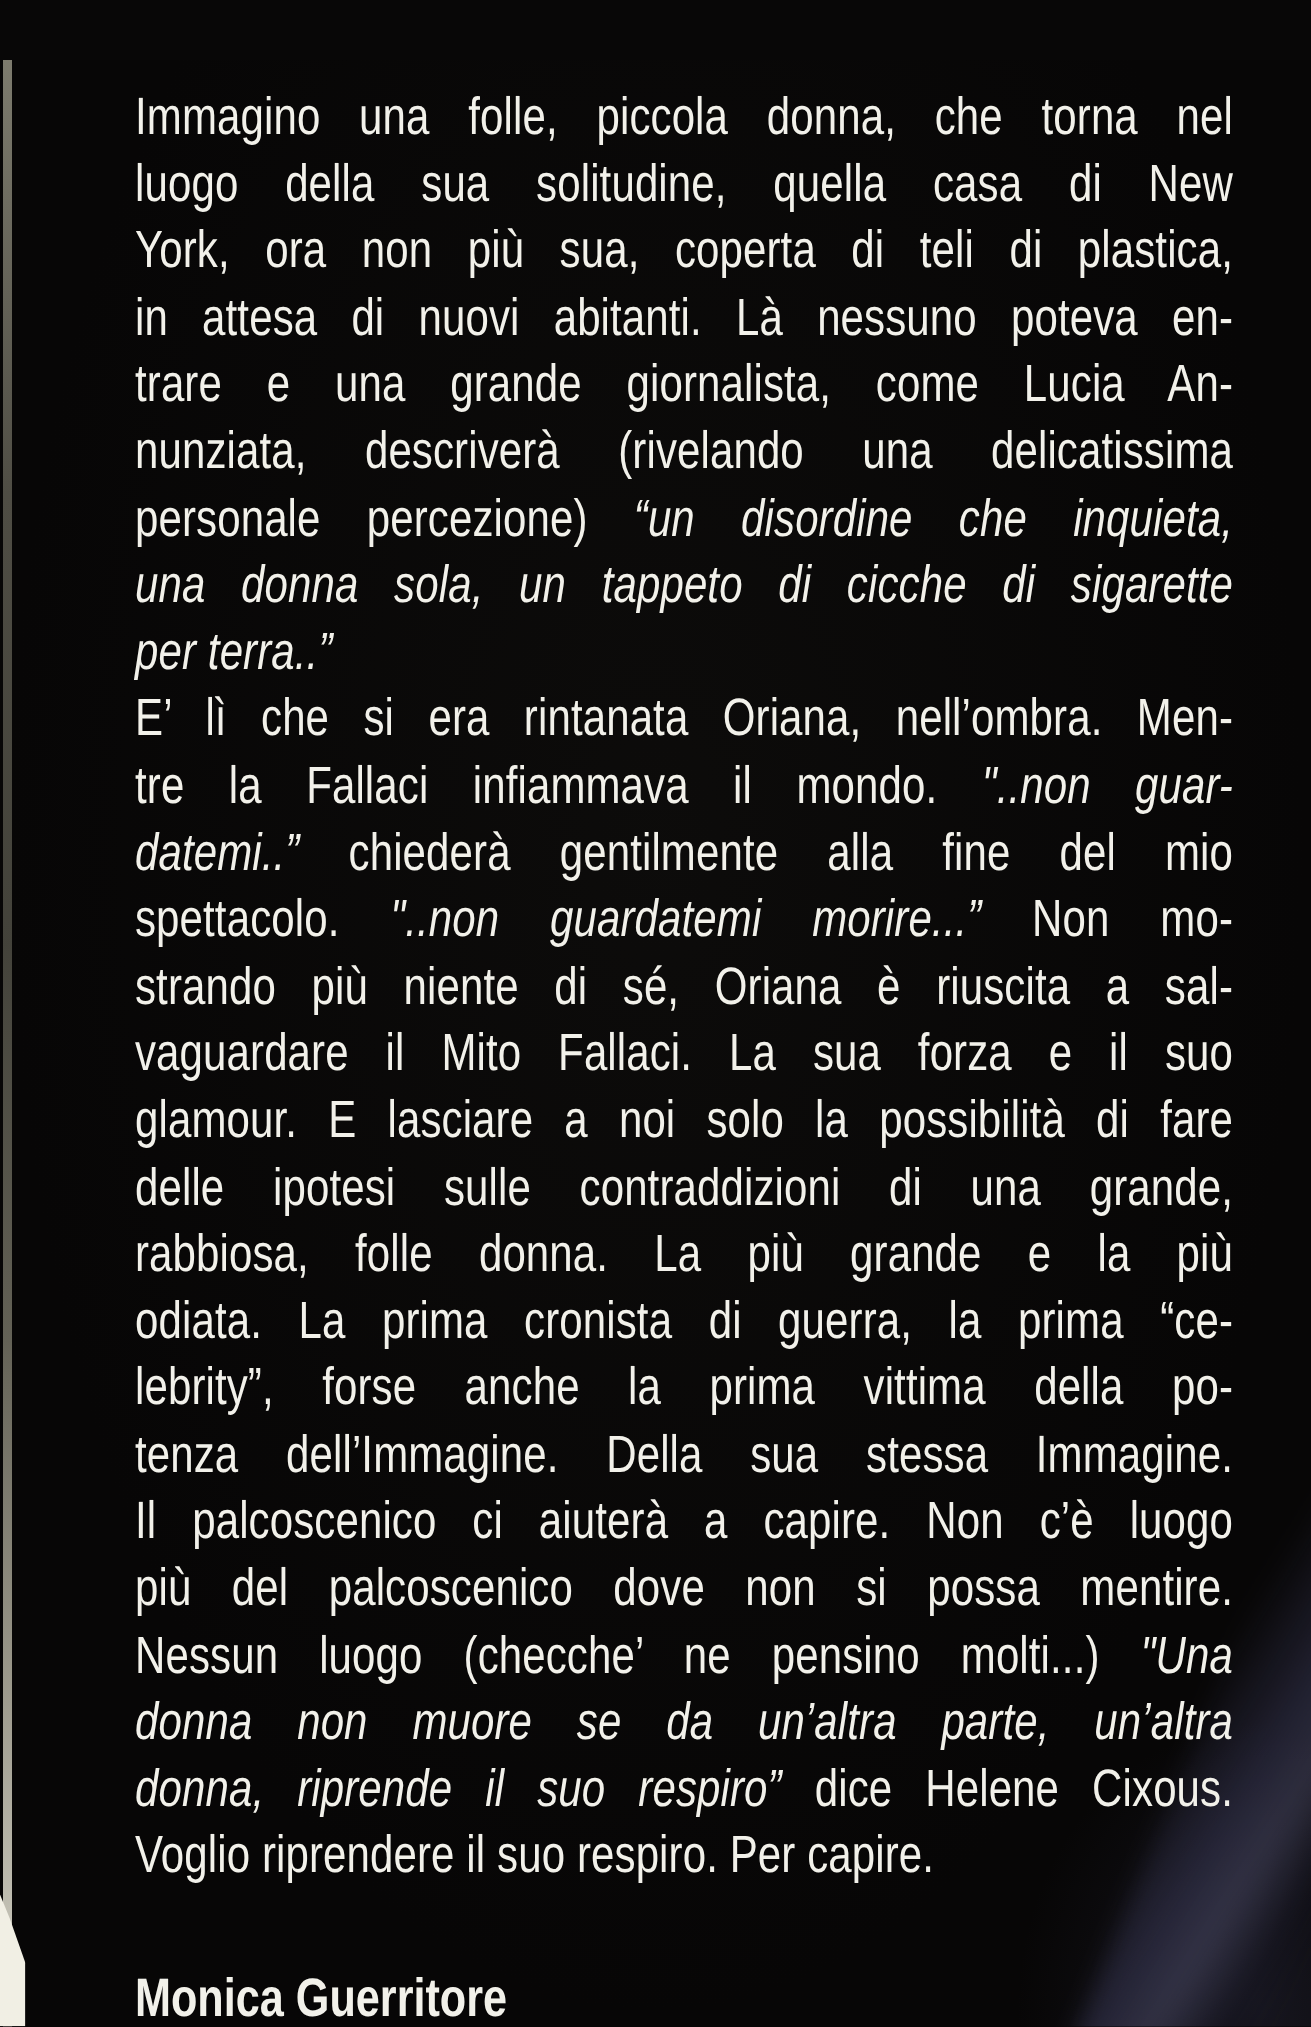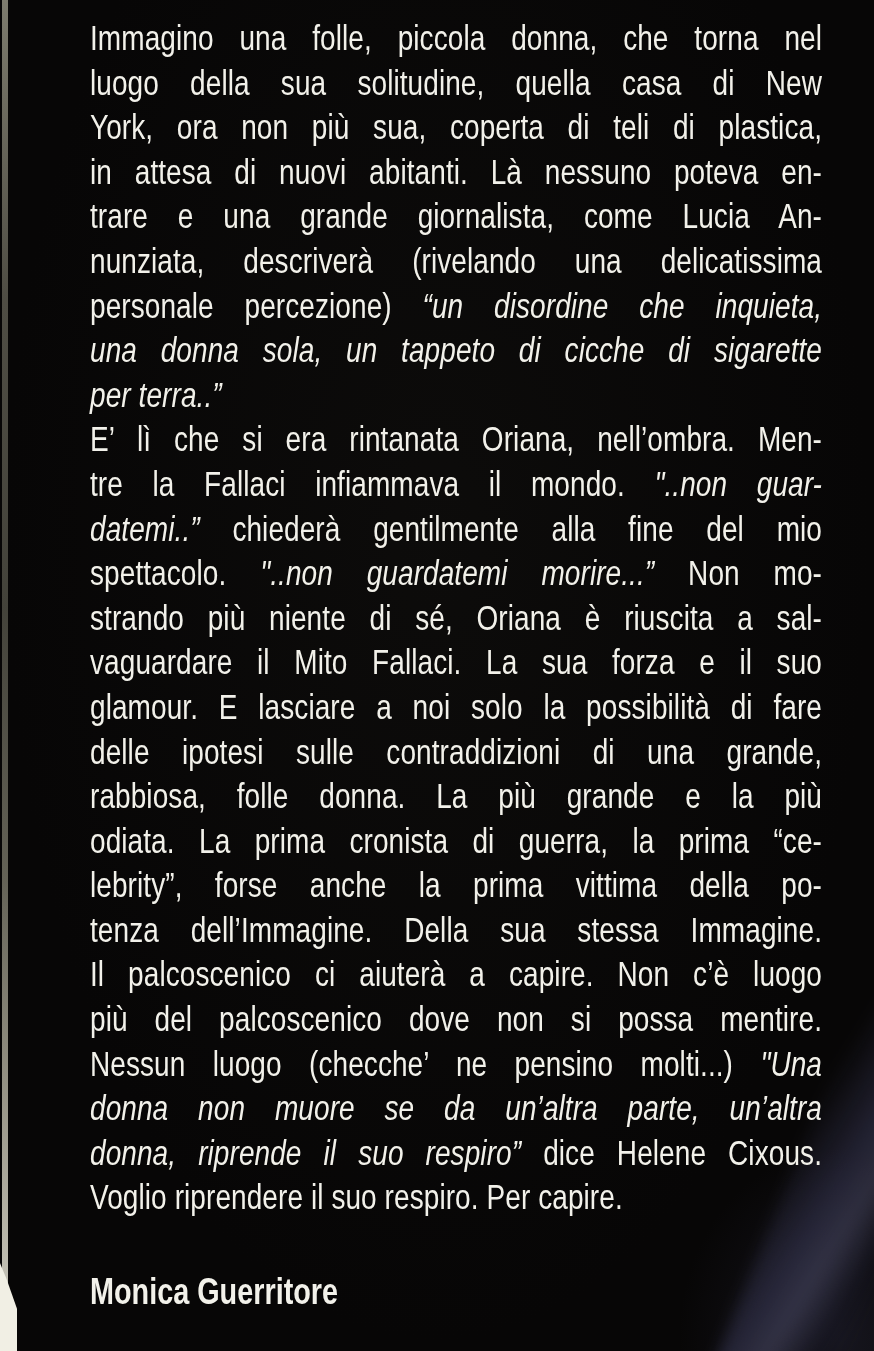--- a/index.html
+++ b/index.html
@@ -13,20 +13,21 @@
     background: #080707;
     overflow: hidden;
     font-family: "Liberation Sans", sans-serif;
   }
   .page {
     position: absolute;
     inset: 0;
     background:
       radial-gradient(ellipse at 50% 40%, rgba(18,17,15,0.5) 0%, rgba(0,0,0,0) 70%),
       #070606;
+    margin-top: 40px;
   }
   
   .edge-strip {
     position: absolute;
     left: 2px;
     top: 0;
     width: 6px;
     height: 100%;
     background: linear-gradient(to bottom,
       #8a8879 0%,

